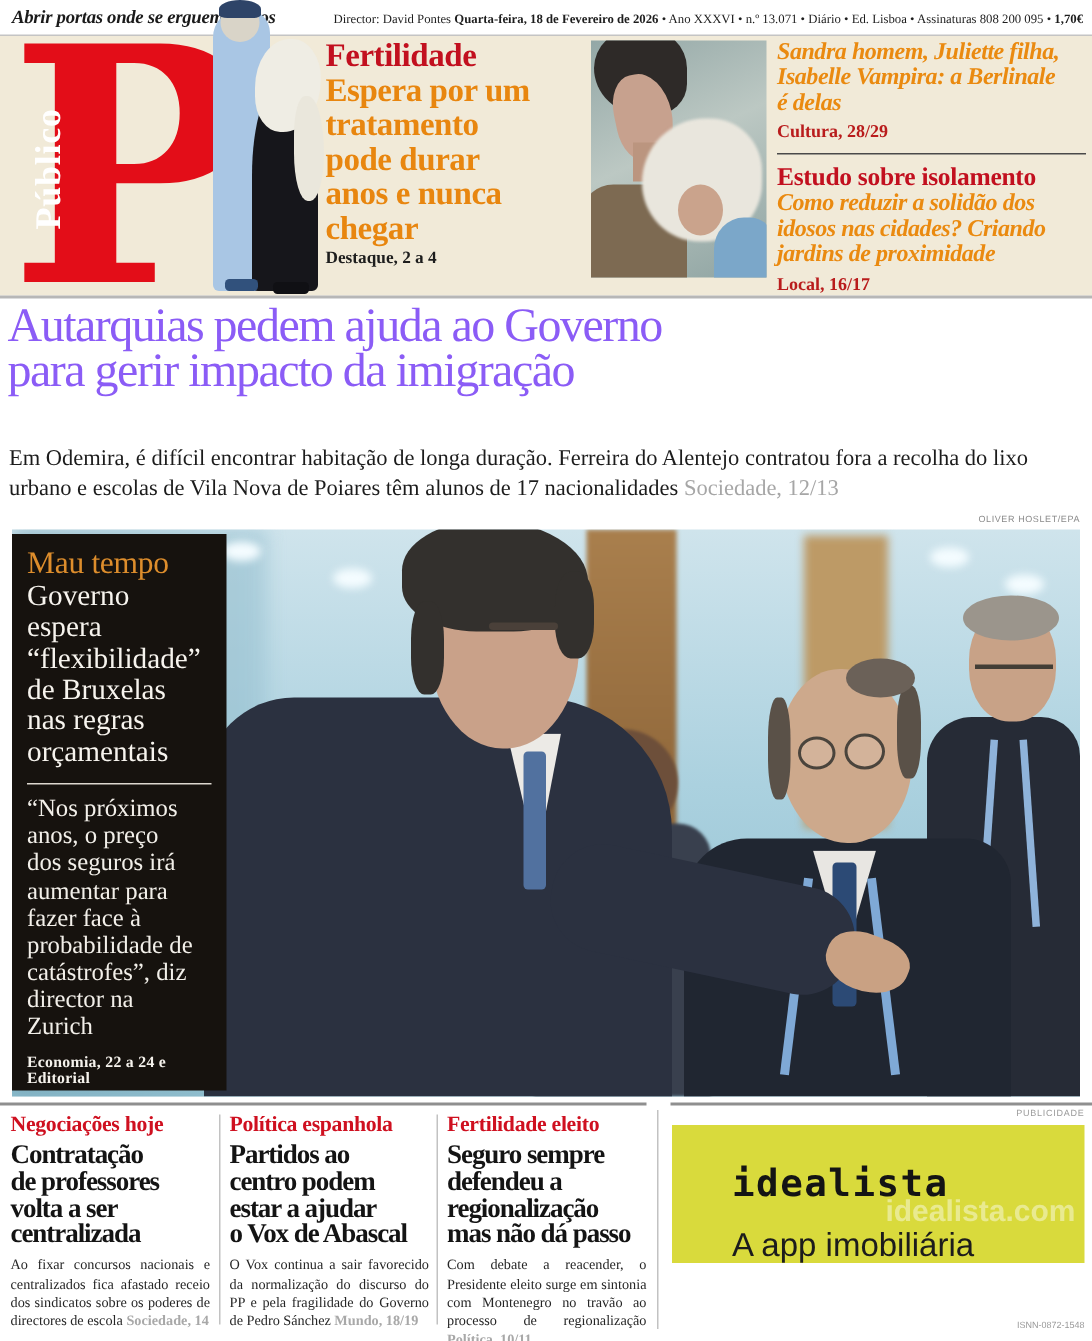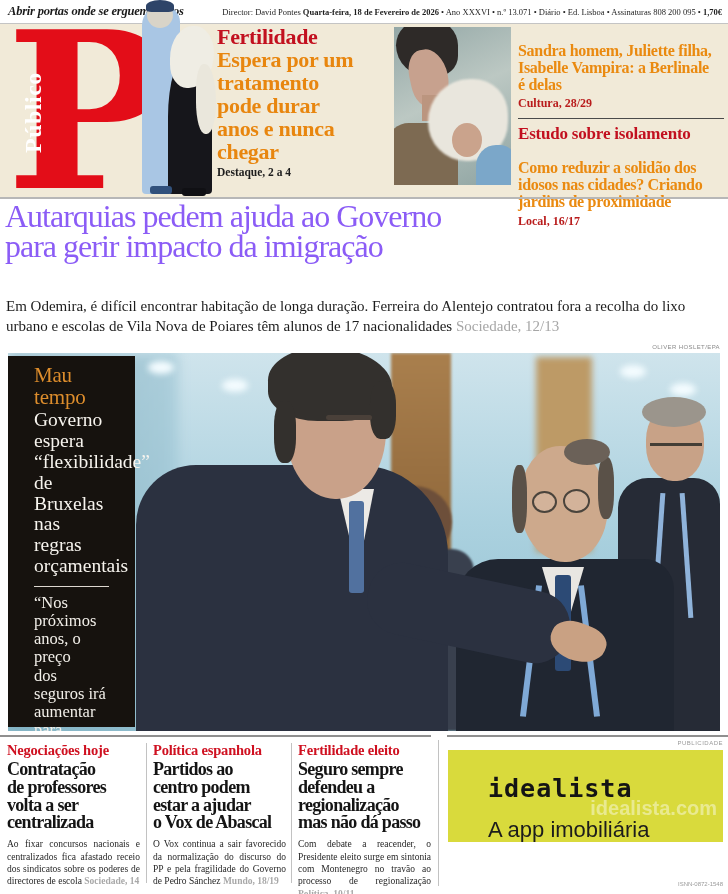--- a/index.html
+++ b/index.html
@@ -52,21 +52,21 @@
   .mp-face { left:16px; top:22px; width:38px; height:58px; background:#c7a18e; border-radius:45% 55% 55% 45%; transform:rotate(-12deg); }
   .mp-neck { left:28px; top:68px; width:22px; height:26px; background:#bb957f; }
   .mp-hairwhite { left:34px; top:52px; width:80px; height:82px; background:#e9e6dd; border-radius:55% 45% 50% 50%; filter:blur(1px); }
   .mp-face2 { left:58px; top:96px; width:30px; height:34px; background:#caa38c; border-radius:50%; }
   .mp-coat { left:-6px; top:96px; width:70px; height:64px; background:#7d6a52; border-radius:30% 40% 0 0; }
   .mp-blue { left:82px; top:118px; width:40px; height:42px; background:#7ba7c9; border-radius:50% 40% 0 0; }
 
   .mast-col { left:518px; top:2px; width:206px; }
   .mast-story-kicker { color:#c2101f; font-weight:bold; font-size:17px; line-height:1.05; letter-spacing:-0.2px; }
   .mast-story-head { color:#ea8a10; font-weight:bold; font-size:16px; line-height:1.05;
-                     letter-spacing:-0.3px; white-space:pre-line; margin-top:17px; }
+                     letter-spacing:-0.3px; white-space:pre-line; margin-top:1px;font-style:italic; }
   .mast-story-ref { color:#b91c1c; font-weight:bold; font-size:12px; margin-top:3px; }
   .mast-div { border:none; border-top:1px solid #4a4a4a; margin:7px 0 6px; width:206px; }
 
   
   .lead-head { left:5px; top:201px; width:720px; font-weight:normal; font-size:32px;
                line-height:0.95; letter-spacing:-1px; color:#8b5cf6; white-space:pre-line; }
   .lead-deck { left:6px; top:297px; width:714px; font-size:15px; line-height:1.3; color:#1c1c1c; }
   .ref-gray { color:#a6a6a6; }
 
   
@@ -110,22 +110,22 @@
   .lm-hand { left:542px; top:270px; width:56px; height:38px; background:#c9a183; border-radius:50% 40% 60% 50%; transform:rotate(22deg); }
   .lm-shirt { left:330px; top:136px; width:36px; height:84px; background:#eceae6; clip-path:polygon(0 0,100% 0,55% 100%); }
   .lm-tie { left:341px; top:148px; width:15px; height:92px; background:#51719f; border-radius:3px; }
   .lm-head { left:278px; top:8px; width:100px; height:138px; background:#c9a189; border-radius:48% 52% 50% 50%; }
   .lm-hair { left:260px; top:-6px; width:124px; height:74px; background:#33302d; border-radius:45% 55% 40% 40%; }
   .lm-hairS { left:266px; top:48px; width:22px; height:62px; background:#33302d; border-radius:40%; }
   .lm-hairR { left:362px; top:28px; width:26px; height:58px; background:#33302d; border-radius:40%; }
   .lm-brow { left:318px; top:62px; width:46px; height:5px; background:#4a4039; border-radius:3px; }
 
   
-  .panel { left:0; top:3px; width:127px; height:371px; background:#16120e; color:#f5f2ec;
-           padding:8px 26px; z-index:10; }
+  .panel { left:0; top:3px; width:143px; height:371px; background:#16120e; color:#f5f2ec;
+           padding:8px 10px; z-index:10; }
   .panel-kicker { color:#dd8d2c; font-size:21px; line-height:1.05; letter-spacing:-0.2px; }
   .panel-head { font-size:19.5px; line-height:1.07; white-space:pre-line; margin-top:2px; color:#f7f4ee; }
   .panel-hr { border:none; border-top:1px solid #ddd8d0; margin:9px 0 7px; }
   .panel-quote { font-size:16.5px; line-height:1.1; white-space:pre-line; color:#f2efe9; }
   .panel-ref { margin-top:10px; font-weight:bold; font-size:10.5px; letter-spacing:0.2px; }
 
   
   .hr-cols { left:0; top:735px; width:431px; height:2px; background:#8f8f8f; }
   .hr-ad { left:447px; top:735px; width:281px; height:2px; background:#8f8f8f; }
   .vd { width:1px; background:#c2c2c2; }

